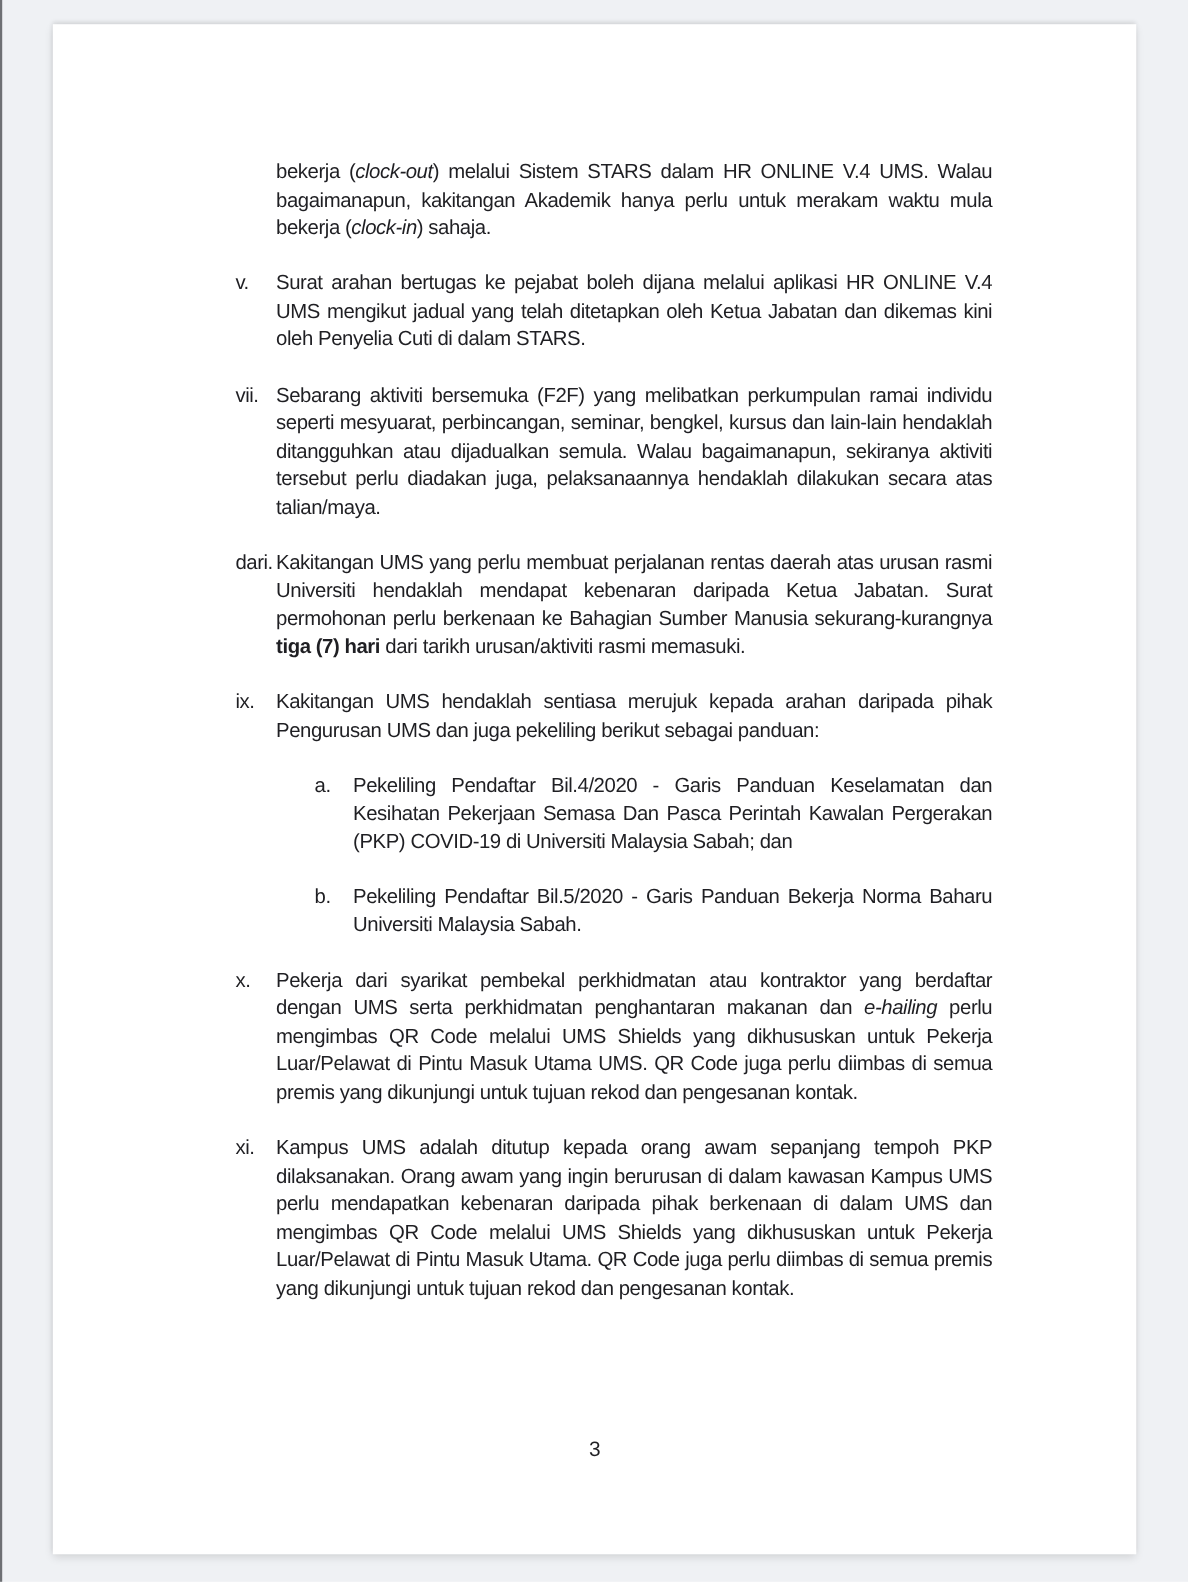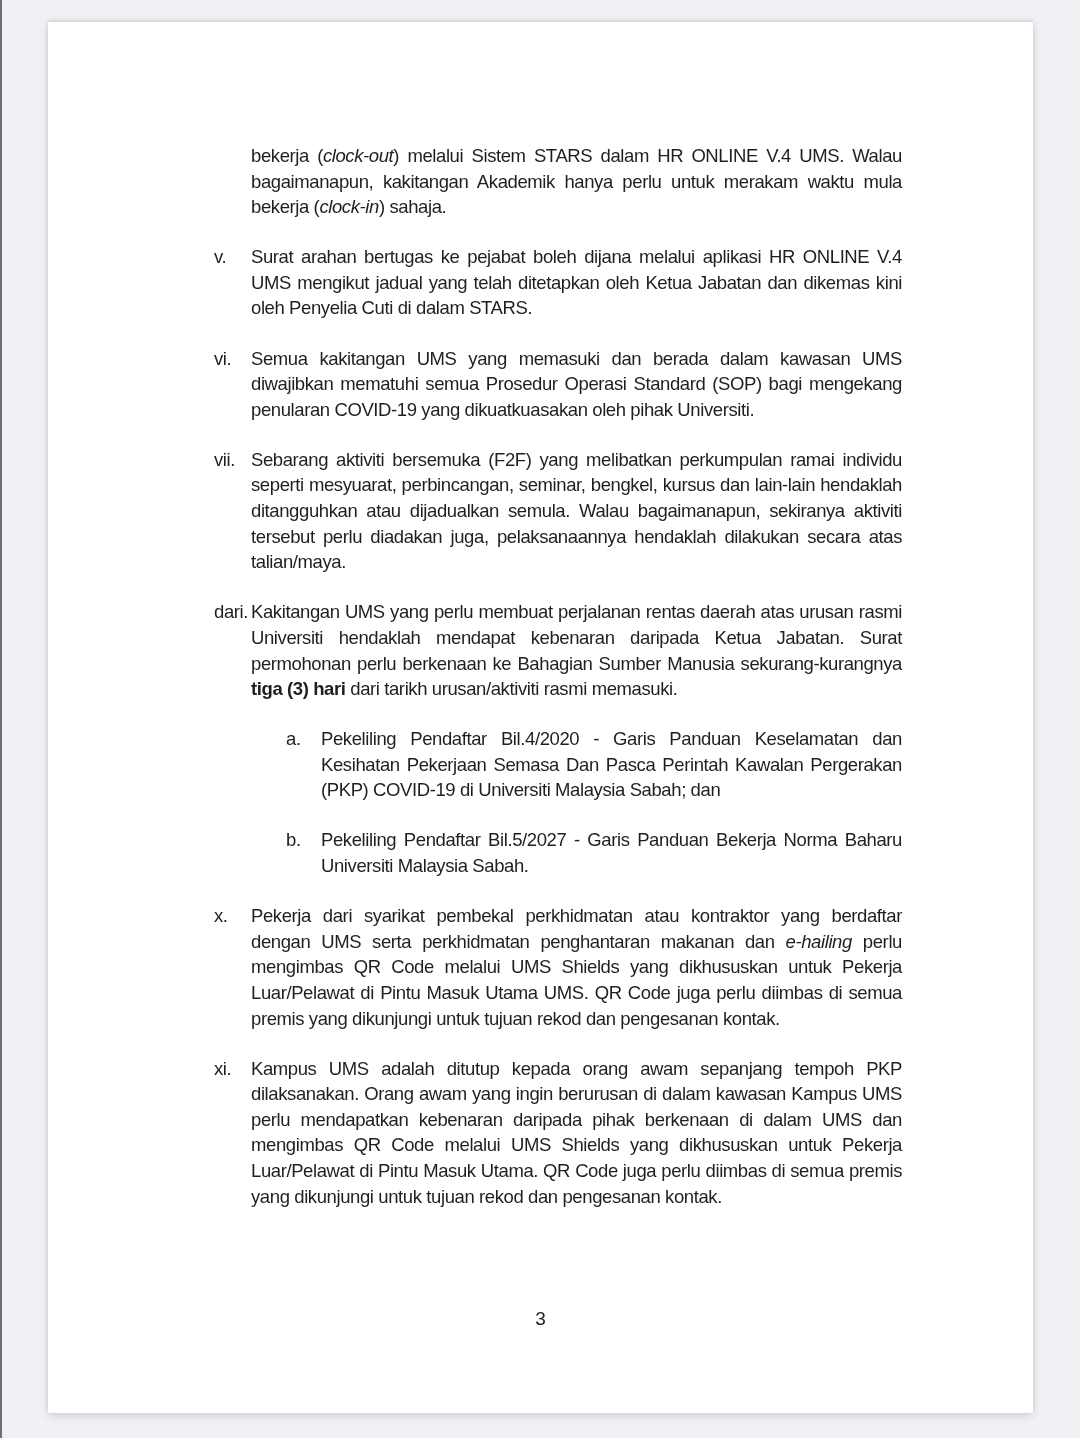--- a/index.html
+++ b/index.html
@@ -60,38 +60,38 @@
   <div class="content" id="doc-content">
       <div class="block level1">
         <div class="marker"></div>
         <div class="text"><span>bekerja (</span><span class="it">clock-out</span><span>) melalui Sistem STARS dalam HR ONLINE V.4 UMS.  Walau bagaimanapun, kakitangan Akademik hanya perlu untuk merakam waktu mula bekerja (</span><span class="it">clock-in</span><span>) sahaja.</span></div>
       </div>
       <div class="block level1">
         <div class="marker">v.</div>
         <div class="text"><span>Surat arahan bertugas ke pejabat boleh dijana melalui aplikasi HR ONLINE V.4 UMS mengikut jadual yang telah ditetapkan oleh Ketua Jabatan dan dikemas kini oleh Penyelia Cuti di dalam STARS.</span></div>
       </div>
       <div class="block level1">
-        <div class="marker">vi.</div>
-        <div class="text"><span>Semua kakitangan UMS yang memasuki dan berada dalam kawasan UMS diwajibkan mematuhi semua Prosedur Operasi Standard (SOP) bagi mengekang penularan COVID-19 yang dikuatkuasakan oleh pihak Universiti.</span></div>
-      </div>
-      <div class="block level1">
         <div class="marker">vii.</div>
         <div class="text"><span>Sebarang aktiviti bersemuka (F2F) yang melibatkan perkumpulan ramai individu seperti mesyuarat, perbincangan, seminar, bengkel, kursus dan lain-lain hendaklah ditangguhkan atau dijadualkan semula. Walau bagaimanapun, sekiranya aktiviti tersebut perlu diadakan juga, pelaksanaannya hendaklah dilakukan secara atas talian/maya.</span></div>
       </div>
       <div class="block level1">
         <div class="marker">dari.</div>
-        <div class="text"><span>Kakitangan UMS yang perlu membuat perjalanan rentas daerah atas urusan rasmi Universiti hendaklah mendapat kebenaran daripada Ketua Jabatan. Surat permohonan perlu berkenaan ke Bahagian Sumber Manusia sekurang-kurangnya </span><span class="bd">tiga (3) hari</span><span> dari tarikh urusan/aktiviti rasmi memasuki.</span></div>
+        <div class="text"><span>Kakitangan UMS yang perlu membuat perjalanan rentas daerah atas urusan rasmi Universiti hendaklah mendapat kebenaran daripada Ketua Jabatan. Surat permohonan perlu berkenaan ke Bahagian Sumber Manusia sekurang-kurangnya </span><span class="bd">tiga (7) hari</span><span> dari tarikh urusan/aktiviti rasmi memasuki.</span></div>
+      </div>
+      <div class="block level1">
+        <div class="marker">ix.</div>
+        <div class="text"><span>Kakitangan UMS hendaklah sentiasa merujuk kepada arahan daripada pihak Pengurusan UMS dan juga pekeliling berikut sebagai panduan:</span></div>
       </div>
       <div class="block level2">
         <div class="marker">a.</div>
         <div class="text"><span>Pekeliling Pendaftar Bil.4/2020 - Garis Panduan Keselamatan dan Kesihatan Pekerjaan Semasa Dan Pasca Perintah Kawalan Pergerakan (PKP) COVID-19 di Universiti Malaysia Sabah; dan</span></div>
       </div>
       <div class="block level2">
         <div class="marker">b.</div>
-        <div class="text"><span>Pekeliling Pendaftar Bil.5/2027 - Garis Panduan Bekerja Norma Baharu Universiti Malaysia Sabah.</span></div>
+        <div class="text"><span>Pekeliling Pendaftar Bil.5/2020 - Garis Panduan Bekerja Norma Baharu Universiti Malaysia Sabah.</span></div>
       </div>
       <div class="block level1">
         <div class="marker">x.</div>
         <div class="text"><span>Pekerja dari syarikat pembekal perkhidmatan atau kontraktor yang berdaftar dengan UMS serta perkhidmatan penghantaran makanan dan </span><span class="it">e-hailing</span><span> perlu mengimbas QR Code melalui UMS Shields yang dikhususkan untuk Pekerja Luar/Pelawat di Pintu Masuk Utama UMS.  QR Code juga perlu diimbas di semua premis yang dikunjungi untuk tujuan rekod dan pengesanan kontak.</span></div>
       </div>
       <div class="block level1">
         <div class="marker">xi.</div>
         <div class="text"><span>Kampus UMS adalah ditutup kepada orang awam sepanjang tempoh PKP dilaksanakan.  Orang awam yang ingin berurusan di dalam kawasan Kampus UMS perlu mendapatkan kebenaran daripada pihak berkenaan di dalam UMS dan mengimbas QR Code melalui UMS Shields yang dikhususkan untuk Pekerja Luar/Pelawat di Pintu Masuk Utama.  QR Code juga perlu diimbas di semua premis yang dikunjungi untuk tujuan rekod dan pengesanan kontak.</span></div>
       </div>
     </div>

